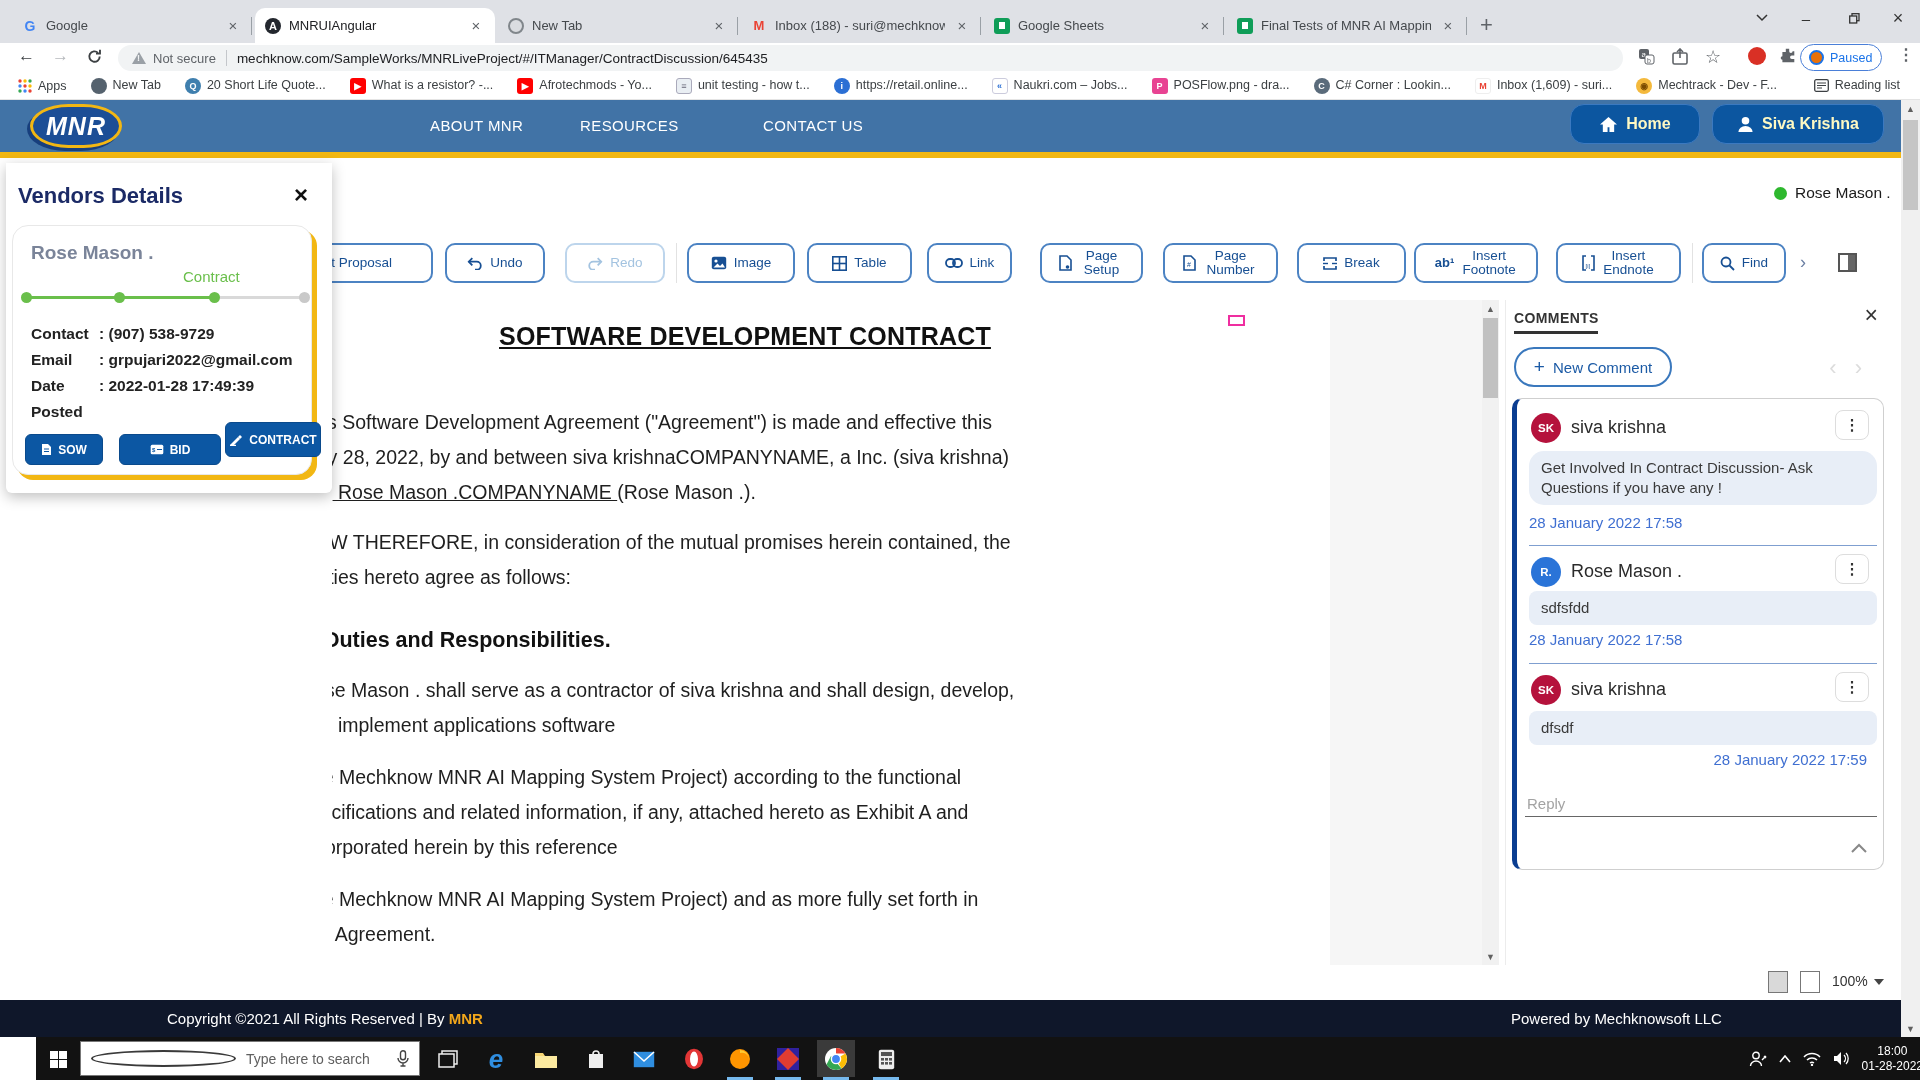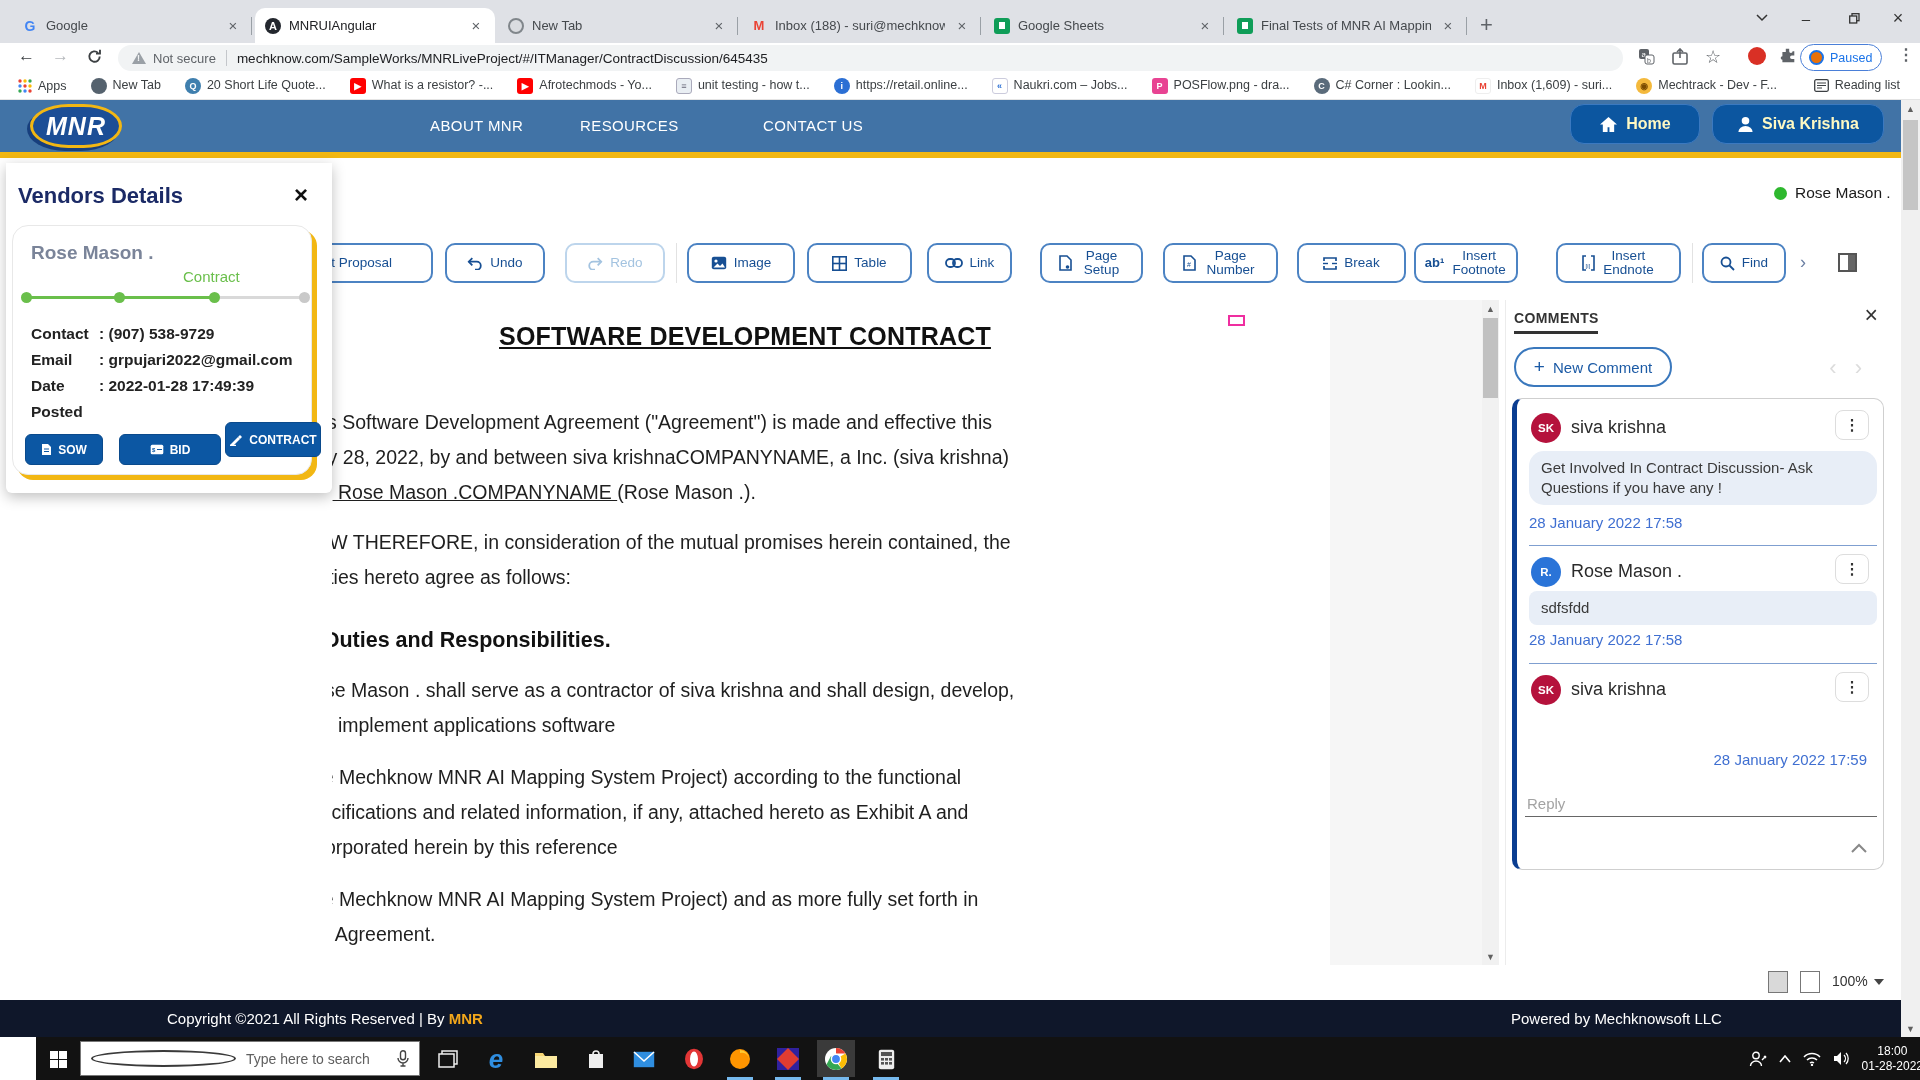--- a/index.html
+++ b/index.html
@@ -374,21 +374,21 @@
 </div>
 <div class="abs tbtn" style="left:1297px;width:109px;">
   <svg width="14" height="13" viewBox="0 0 14 13">
       <path d="M1 4 V1 h12 v3" fill="none" stroke="#174f93" stroke-width="1.7"></path>
       <path d="M1 9 v3 h12 V9" fill="none" stroke="#174f93" stroke-width="1.7"></path>
       <line x1="0" y1="6.5" x2="5" y2="6.5" stroke="#174f93" stroke-width="1.4"></line>
       <line x1="9" y1="6.5" x2="14" y2="6.5" stroke="#174f93" stroke-width="1.4"></line>
     </svg>
   <span>Break</span>
 </div>
-<div class="abs tbtn" style="left:1414px;width:104px;">
+<div class="abs tbtn" style="left:1414px;width:124px;">
   <span style="font-weight:bold;font-size:13px;">ab¹</span>
   <span style="width:56px;">Insert Footnote</span>
 </div>
 <div class="abs tbtn" style="left:1556px;width:125px;">
   <svg width="13" height="16" viewBox="0 0 13 16">
       <path d="M4 1 H1 v14 h3 M9 1 h3 v14 H9" fill="none" stroke="#174f93" stroke-width="1.6"></path>
       <text x="3.5" y="13" font-size="6" fill="#174f93">[i]</text>
     </svg>
   <span style="width:54px;">Insert Endnote</span>
 </div>
@@ -451,20 +451,21 @@
     <div class="avatar av-blue" style="left:14px;top:158px;">R.</div>
     <div class="cname" style="left:54px;top:162px;">Rose Mason .</div>
     <div class="cdots" style="top:155px;">⋮</div>
     <div class="cbody" style="top:192px;">sdfsfdd</div>
     <div class="ctime" style="top:232px;">28 January 2022 17:58</div>
     <div class="chr" style="top:264px;"></div>
 
     <div class="avatar av-red" style="left:14px;top:276px;">SK</div>
     <div class="cname" style="left:54px;top:280px;">siva krishna</div>
     <div class="cdots" style="top:273px;">⋮</div>
+    <div class="cbody" style="top:312px;">dfsdf</div>
     <div class="ctime" style="top:352px;left:auto;right:16px;">28 January 2022 17:59</div>
     <input class="reply" placeholder="Reply" style="">
     <div class="collapse">
       <svg width="16" height="10" viewBox="0 0 16 10">
           <polyline points="1,9 8,2 15,9" fill="none" stroke="#888" stroke-width="2"></polyline>
         </svg>
     </div>
   </div>
 </div>
 

